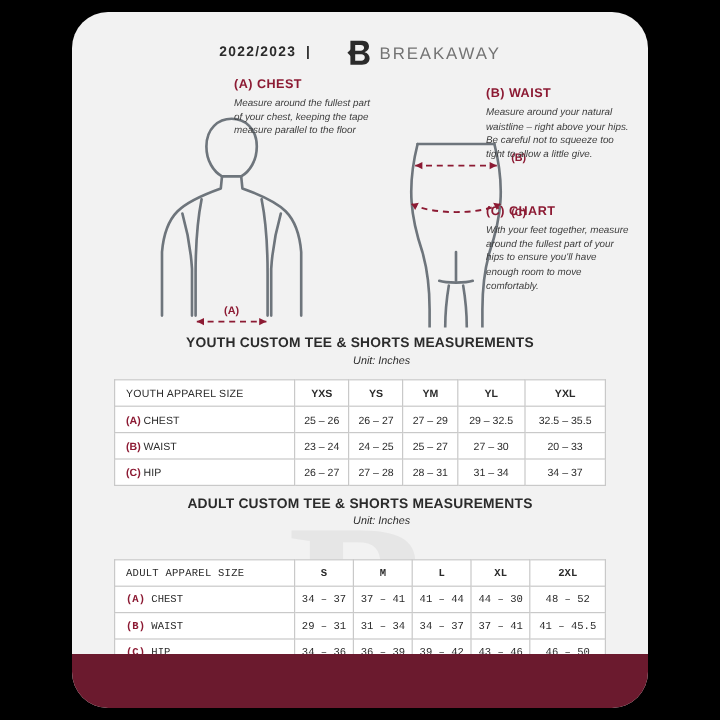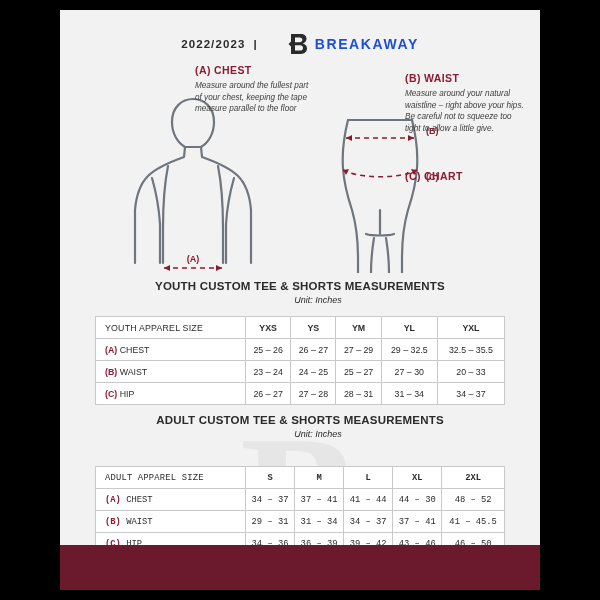--- a/index.html
+++ b/index.html
@@ -20,20 +20,21 @@
     background: #000000;
   }
   .sheet {
     position: absolute;
     left: 60px;
     top: 10px;
     width: 480px;
     height: 580px;
     background: #f2f2f2;
     overflow: hidden;
+    border-radius: 30px;
   }
   .watermark {
     position: absolute;
     left: 50%;
     top: 400px;
     transform: translateX(-50%);
     font-family: "Liberation Serif", serif;
     font-size: 180px;
     font-weight: bold;
     color: #e6e6e6;
@@ -78,23 +79,23 @@
     align-items: center;
     margin-left: 22px;
   }
   .brand-mark {
     width: 20px;
     height: 22px;
     margin-right: 7px;
   }
   .brand-name {
     font-size: 14px;
-    font-weight: bold;
+    font-weight: normal;
     letter-spacing: 1.6px;
-    color: #1d4ed8;
+    color: #737373;
   }
 
   
   .diagram {
     position: absolute;
     left: 0;
     top: 48px;
     width: 480px;
     height: 215px;
   }
@@ -265,20 +266,21 @@
       <div class="ann ann-chest">
         <div class="ann-title">(A) CHEST</div>
         <div class="ann-body">Measure around the fullest part of your chest, keeping the tape measure parallel to the floor</div>
       </div>
       <div class="ann ann-waist">
         <div class="ann-title">(B) WAIST</div>
         <div class="ann-body">Measure around your natural waistline – right above your hips. Be careful not to squeeze too tight to allow a little give.</div>
       </div>
       <div class="ann ann-hips">
         <div class="ann-title">(C) CHART</div>
+        <div class="ann-body">With your feet together, measure around the fullest part of your hips to ensure you'll have enough room to move comfortably.</div>
       </div>
     </div>
 
     <div class="sect sect-youth">
       <div class="sect-title">YOUTH CUSTOM TEE &amp; SHORTS MEASUREMENTS</div>
       <div class="sect-sub">Unit: Inches</div>
     </div>
 
     <table class="size youth">
       <thead>

